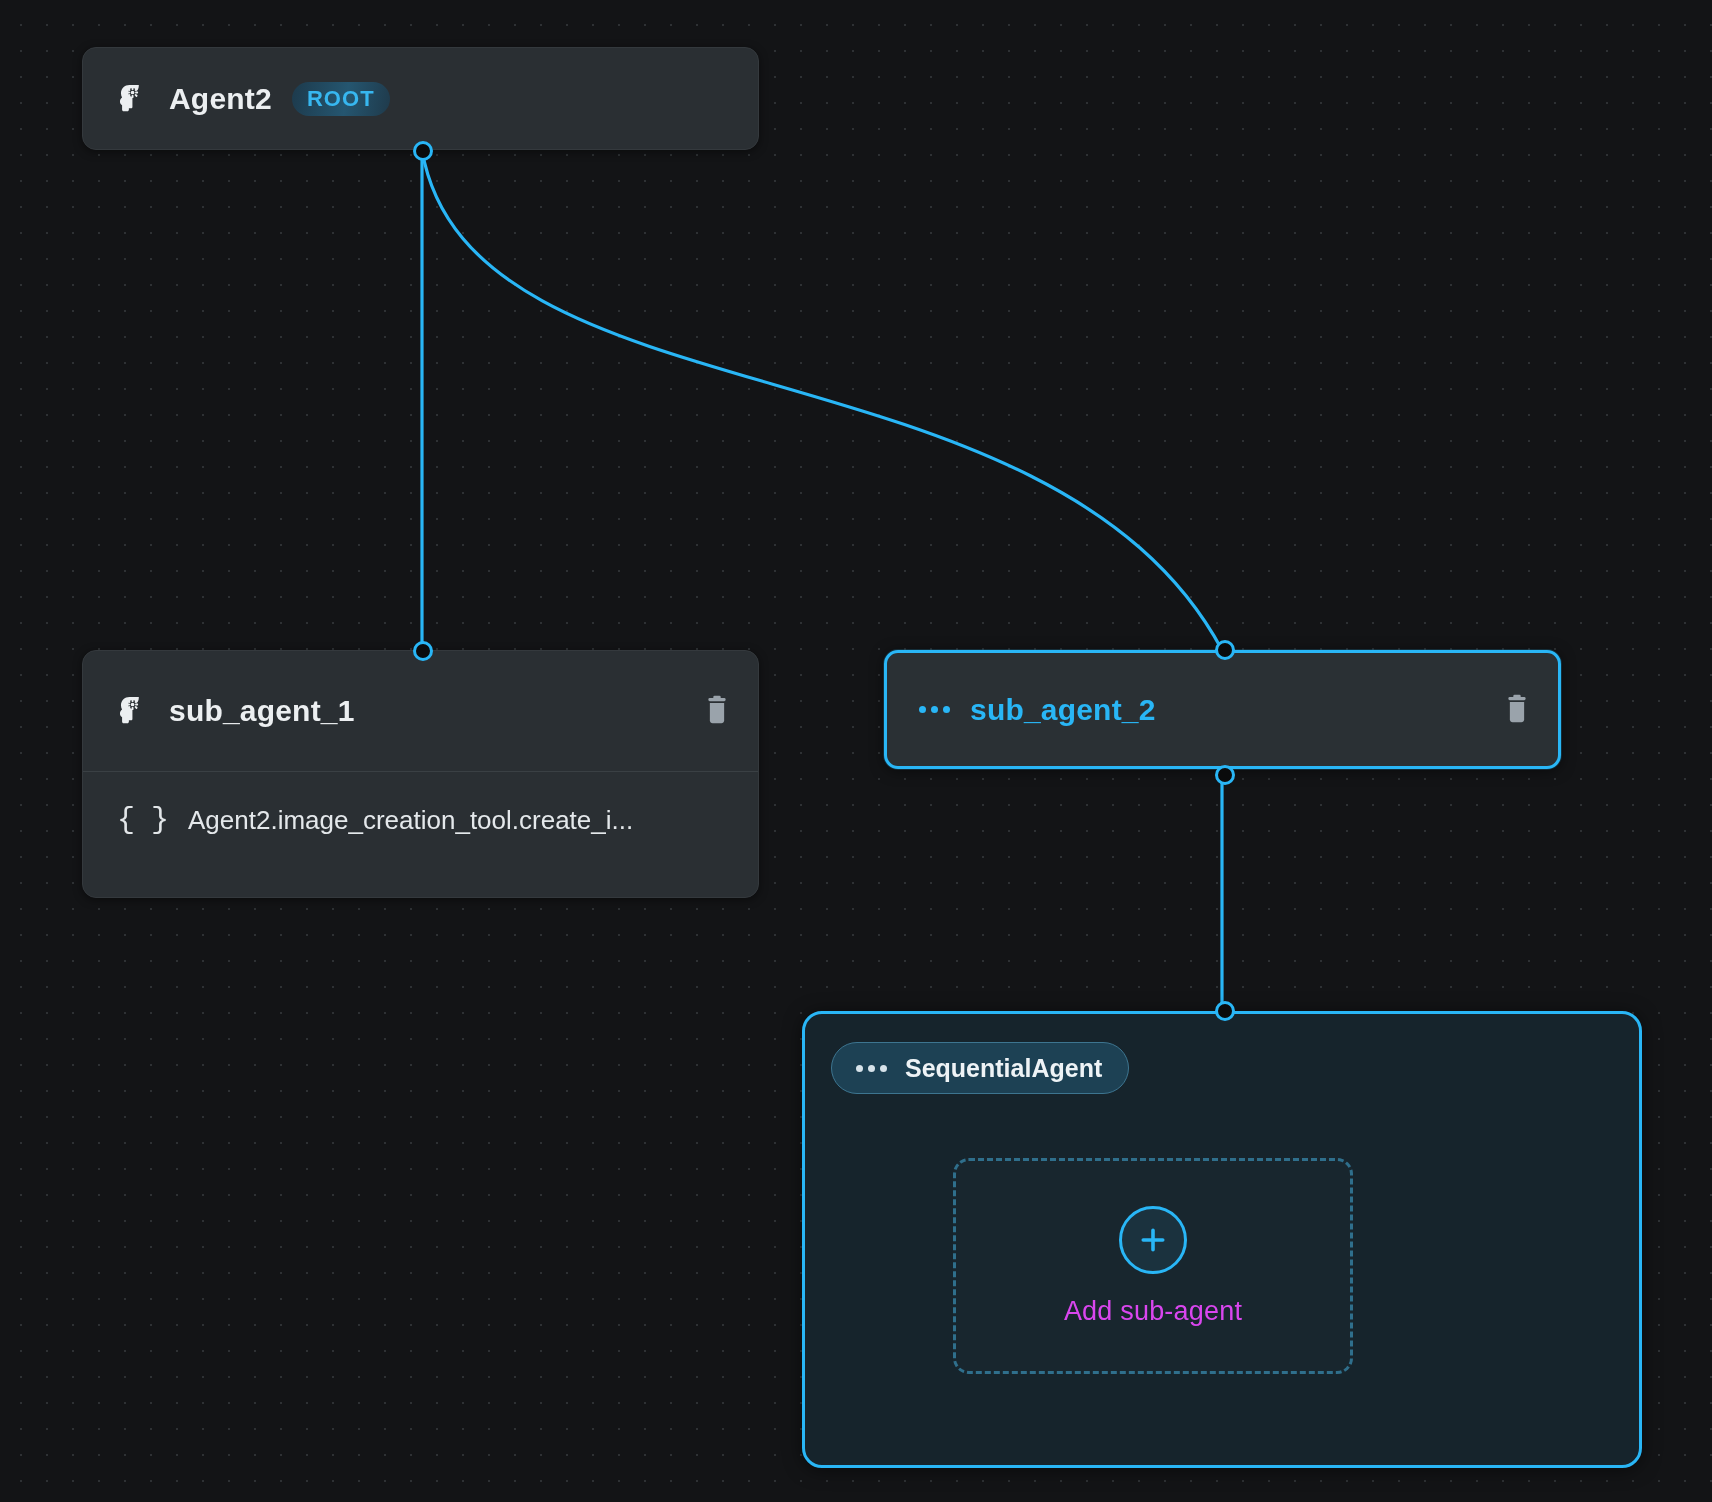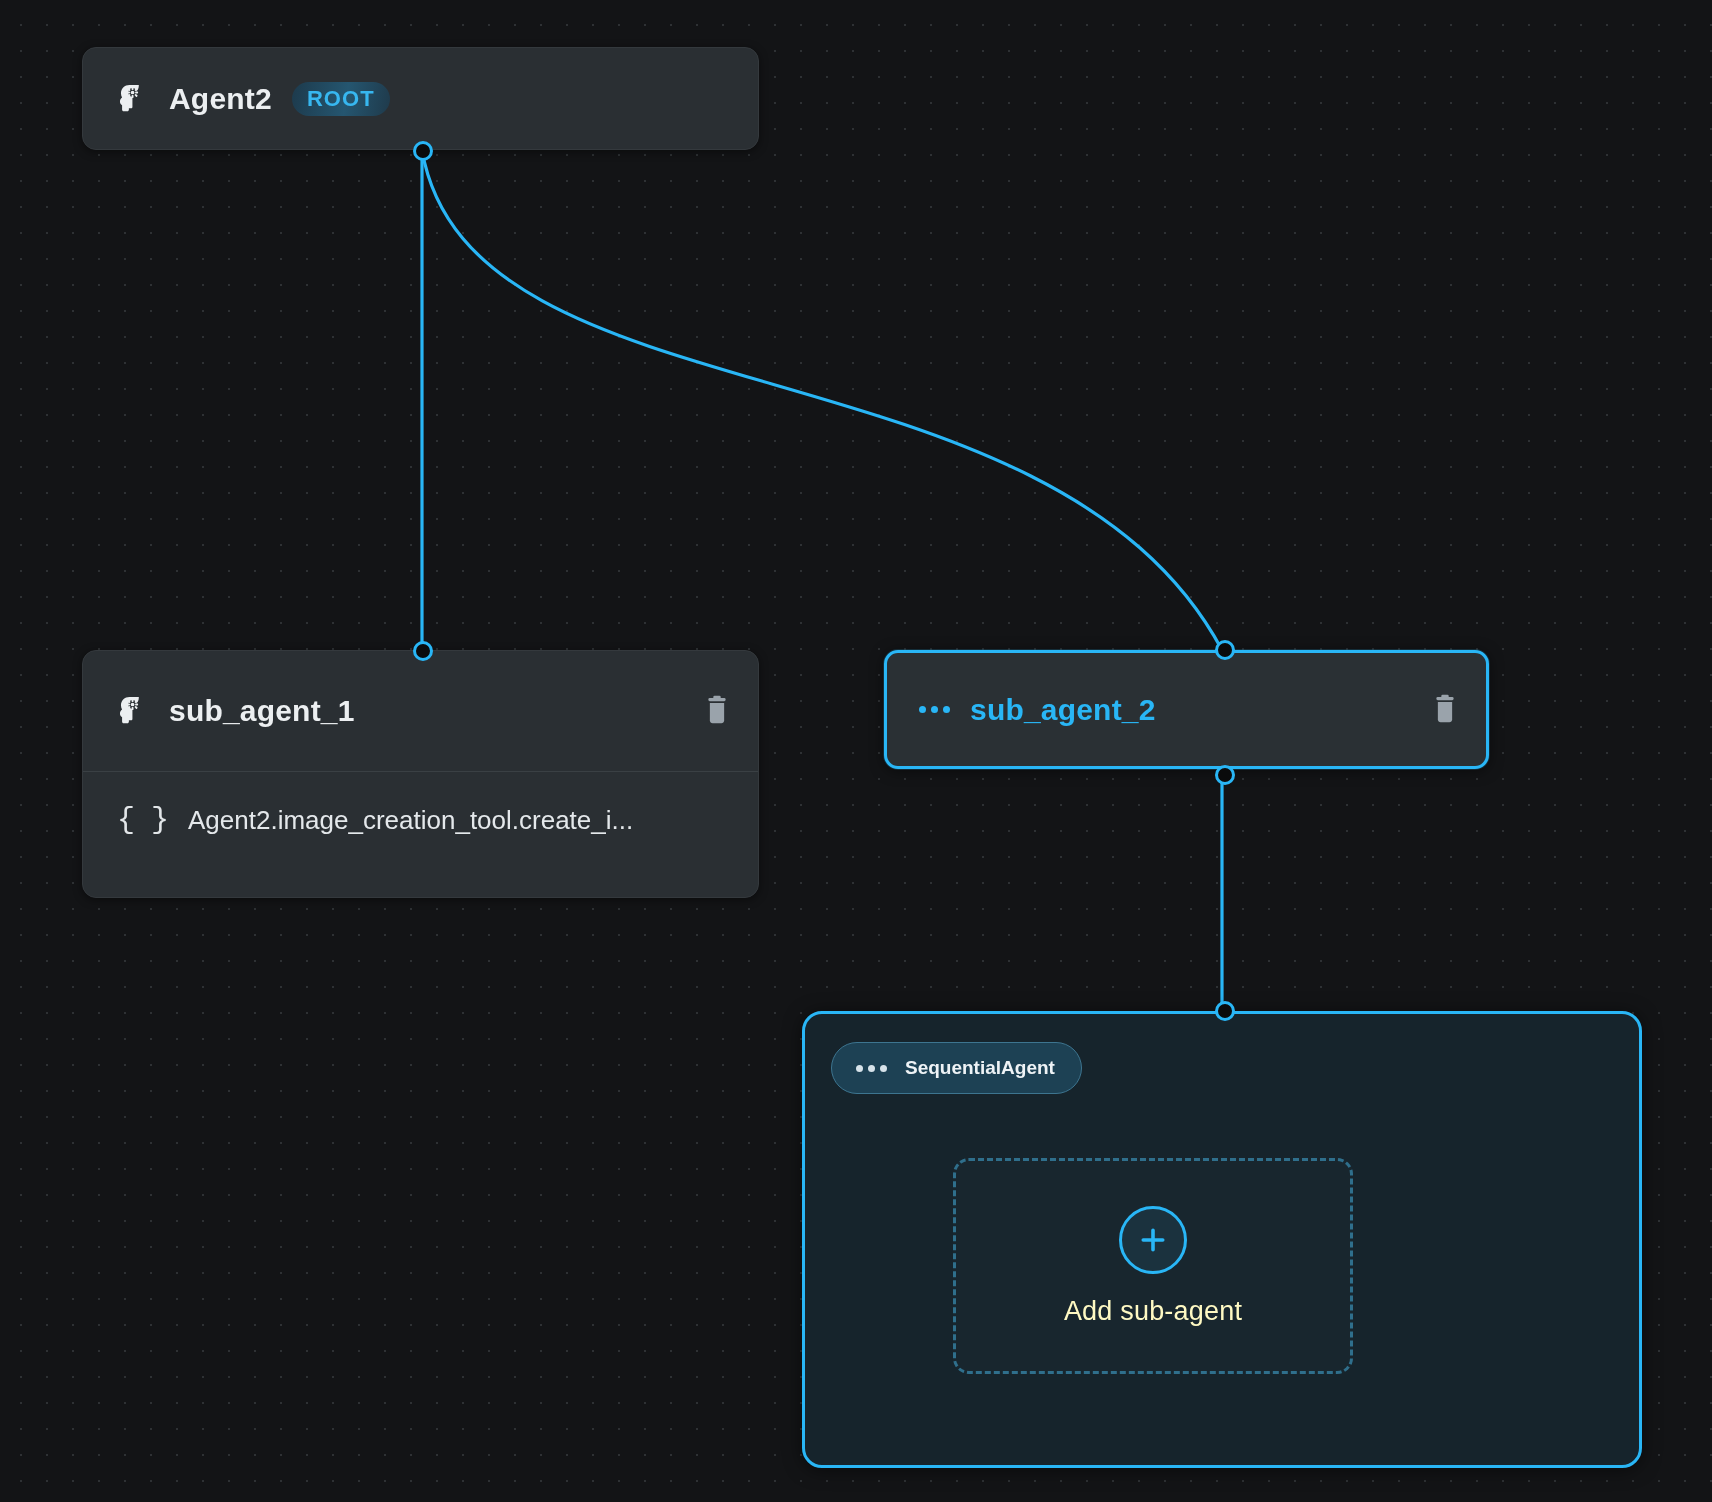--- a/index.html
+++ b/index.html
@@ -175,21 +175,21 @@
     align-items: center;
     gap: 18px;
     height: 52px;
     padding: 0 26px 0 24px;
     border-radius: 26px;
     background: #1d4154;
     border: 1px solid #3d7590;
     box-sizing: border-box;
   }
   .group-pill-label {
-    font-size: 19px;
+    font-size: 25px;
     font-weight: 700;
     color: #eef3f6;
     white-space: nowrap;
   }
 
   
   .drop-zone {
     position: absolute;
     border: 3px dashed #2f6f8c;
     border-radius: 16px;
@@ -208,21 +208,21 @@
     border: 3px solid #29b6f6;
     background: #1b323e;
     display: flex;
     align-items: center;
     justify-content: center;
     box-sizing: border-box;
   }
   .plus-circle svg { display: block; }
   .drop-zone-label {
     font-size: 27px;
-    color: #fef9c3;
+    color: #d946ef;
     letter-spacing: .2px;
   }
 </style>
 </head>
 <body>
 
 <div id="graph-canvas">
 
   <svg id="edge-layer" width="1712" height="1502" viewBox="0 0 1712 1502">
 
@@ -288,21 +288,21 @@
       </span>
     </div>
     <div class="node-divider"></div>
     <div class="tool-row">
       <span class="braces-icon">{&nbsp;}</span>
       <span class="tool-label">Agent2.image_creation_tool.create_i...</span>
     </div>
     <div class="handle" style="left:340px; top:0px;"></div>
   </div>
 
-  <div class="node node-selected" id="sub-agent-2-node" style="left:884px; top:650px; width:605px; height:119px;">
+  <div class="node node-selected" id="sub-agent-2-node" style="left:884px; top:650px; width:677px; height:119px;">
     <div class="node-header">
       <span class="icon dots-icon">
         <i></i>
           <i></i>
           <i></i>
       </span>
       <span class="node-title title-accent">sub_agent_2</span>
       <span class="spacer"></span>
       <span class="icon trash-icon">
         <svg width="30" height="32" viewBox="0 0 24 26">

